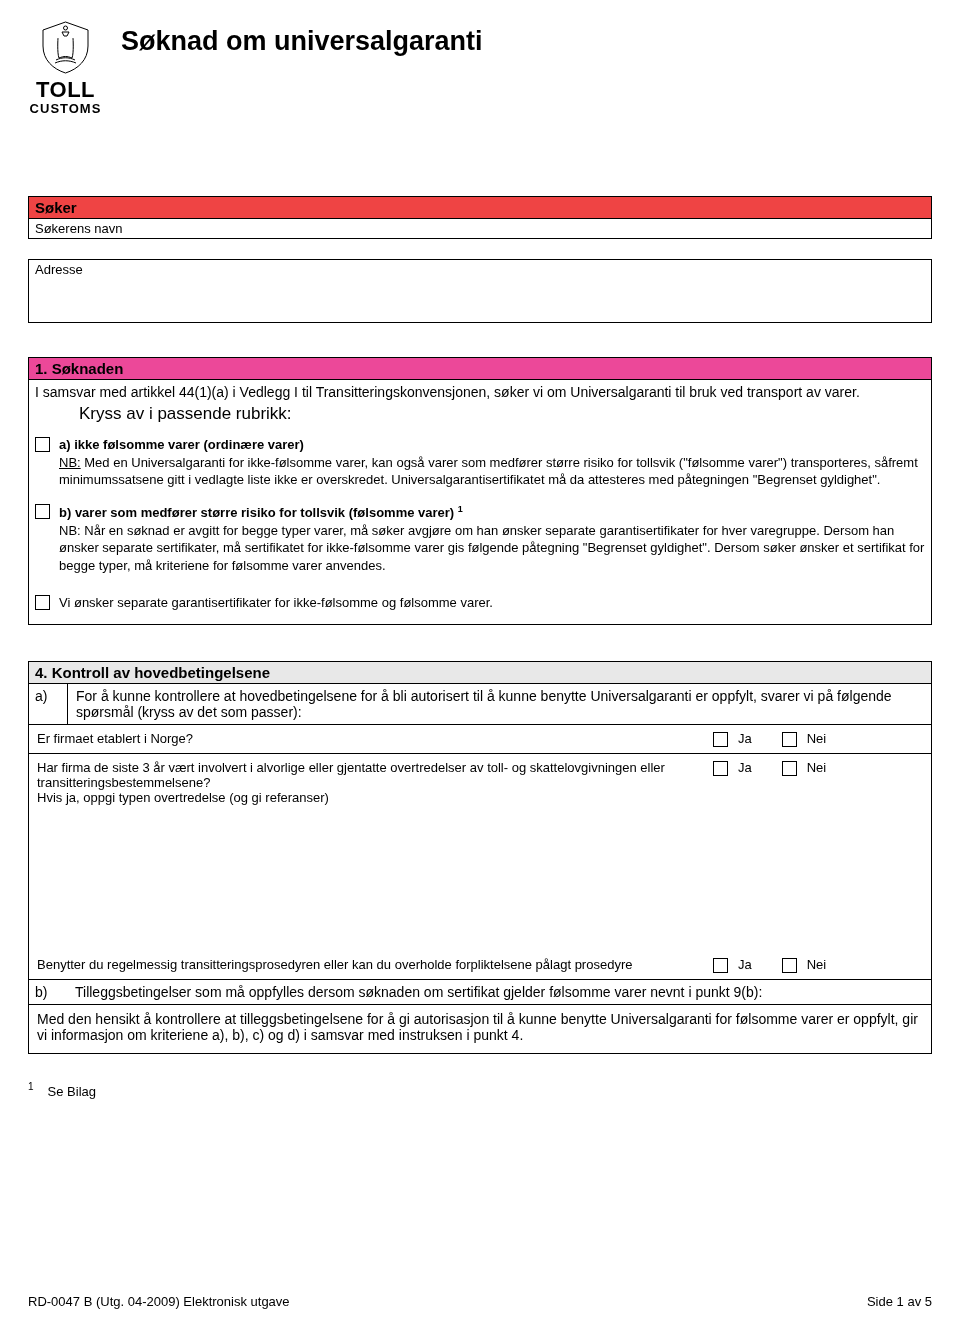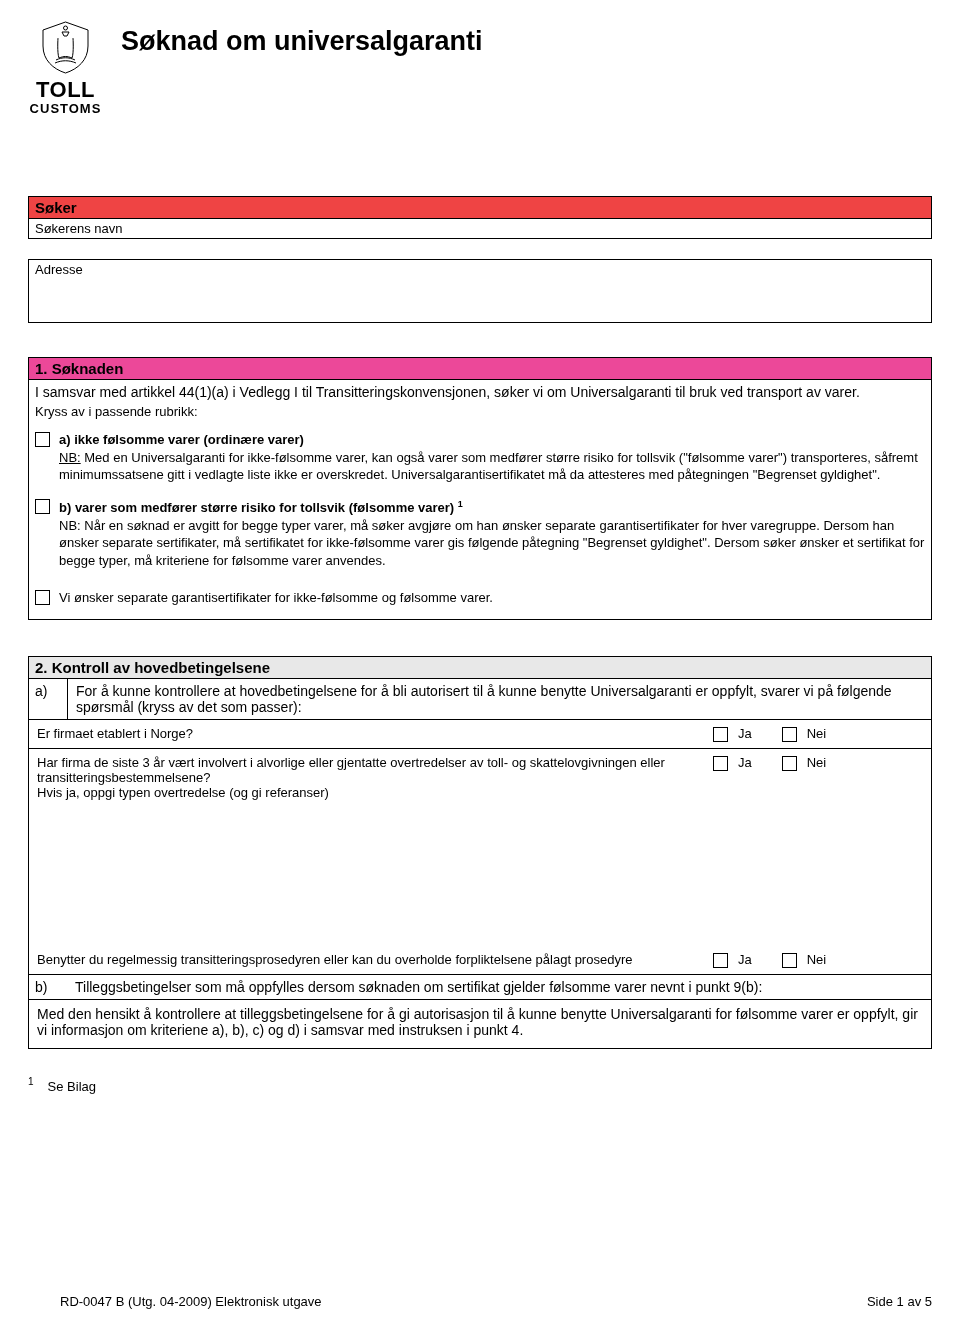--- a/index.html
+++ b/index.html
@@ -10,41 +10,41 @@
   .toll-text{font-weight:900;font-size:22px;text-align:center;margin-top:4px;letter-spacing:0.5px;line-height:1;}
   .customs-text{font-weight:900;font-size:13px;text-align:center;letter-spacing:1px;}
   .title{font-size:27px;margin-top:6px;font-family:Arial,Helvetica,sans-serif;}
   .section-box{border:1px solid #000;margin-top:80px;}
   .section-head{background:#ef4444;border-bottom:1px solid #000;padding:2px 6px;font-weight:bold;font-size:15px;}
   .sub-label{padding:2px 6px;font-size:13px;}
   .address-box{border:1px solid #000;margin-top:20px;height:58px;padding:2px 6px;font-size:13px;}
   .section1{border:1px solid #000;margin-top:34px;padding-bottom:8px;}
   .section1-head{background:#ec4899;border-bottom:1px solid #000;padding:2px 6px;font-weight:bold;font-size:15px;}
   .para{font-size:14px;padding:4px 6px 2px 6px;}
-  .small{font-size:13px;padding:2px 6px 8px 6px;}
+  .small{font-size:17px;padding:2px 6px 8px 6px;margin-left:44px;}
   .cb-row{display:flex;align-items:flex-start;gap:9px;padding:4px 6px;}
   .cb{width:15px;height:15px;border:1.5px solid #000;flex:0 0 15px;margin-top:1px;box-sizing:border-box;}
   .cb-text{font-size:13px;line-height:1.35;}
   .cb-text .bold{font-weight:bold;}
   .nb-u{text-decoration:underline;}
   .section2{border:1px solid #000;margin-top:36px;}
   .section2-head{background:#e8e8e8;border-bottom:1px solid #000;padding:2px 6px;font-weight:bold;font-size:15px;}
   .row2{display:flex;border-bottom:1px solid #000;}
   .row2.noborder{border-bottom:none;}
   .lab{width:26px;border-right:1px solid #000;padding:4px 6px;font-size:14px;display:flex;align-items:flex-start;}
   .content{flex:1;padding:4px 8px;font-size:14px;}
   .q-row{display:flex;align-items:flex-start;border-bottom:1px solid #000;padding:6px 8px;font-size:13px;}
   .q-text{flex:1;padding-right:20px;}
   .ja-nei{display:flex;gap:30px;align-items:center;min-width:210px;justify-content:flex-start;}
   .ja-nei .pair{display:flex;gap:10px;align-items:center;}
   .gap{height:140px;}
   .b-section{border-top:1px solid #000;}
   .foot-note{font-size:13px;margin-top:30px;display:flex;gap:14px;}
   .foot-note .sup{font-size:10px;position:relative;top:-3px;}
-  .footer{position:absolute;bottom:20px;left:28px;right:28px;display:flex;justify-content:space-between;font-size:13px;margin-left:32px;}
+  .footer{position:absolute;bottom:20px;left:28px;right:28px;display:flex;justify-content:space-between;font-size:13px;}
   sup{font-size:9px;}
 </style>
 </head>
 <body>
 
 <div class="page">
 
   <div class="header">
     <div class="logo">
       <div class="crest">
@@ -92,21 +92,21 @@
       </div>
     </div>
 
     <div class="cb-row" style="margin-top:12px;">
       <div class="cb"></div>
       <div class="cb-text">Vi ønsker separate garantisertifikater for ikke-følsomme og følsomme varer.</div>
     </div>
   </div>
 
   <div class="section2">
-    <div class="section2-head">2. Kontroll av hovedbetingelsene</div>
+    <div class="section2-head">4. Kontroll av hovedbetingelsene</div>
 
     <div class="row2">
       <div class="lab">a)</div>
       <div class="content">For å kunne kontrollere at hovedbetingelsene for å bli autorisert til å kunne benytte Universalgaranti er oppfylt, svarer vi på følgende spørsmål (kryss av det som passer):</div>
     </div>
 
     <div class="q-row">
       <div class="q-text">Er firmaet etablert i Norge?</div>
       <div class="ja-nei">
         <div class="pair">

